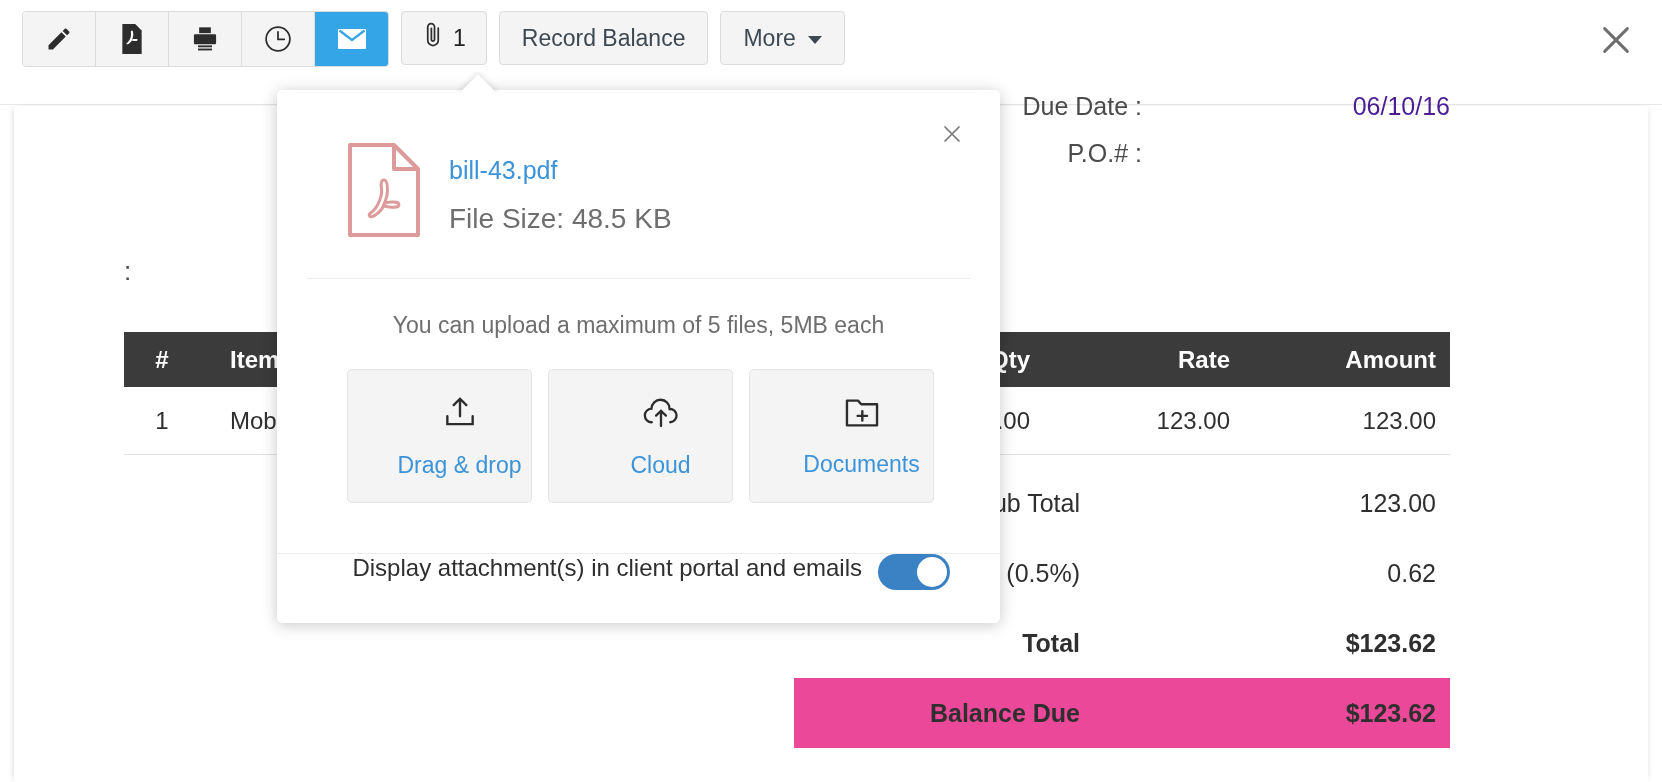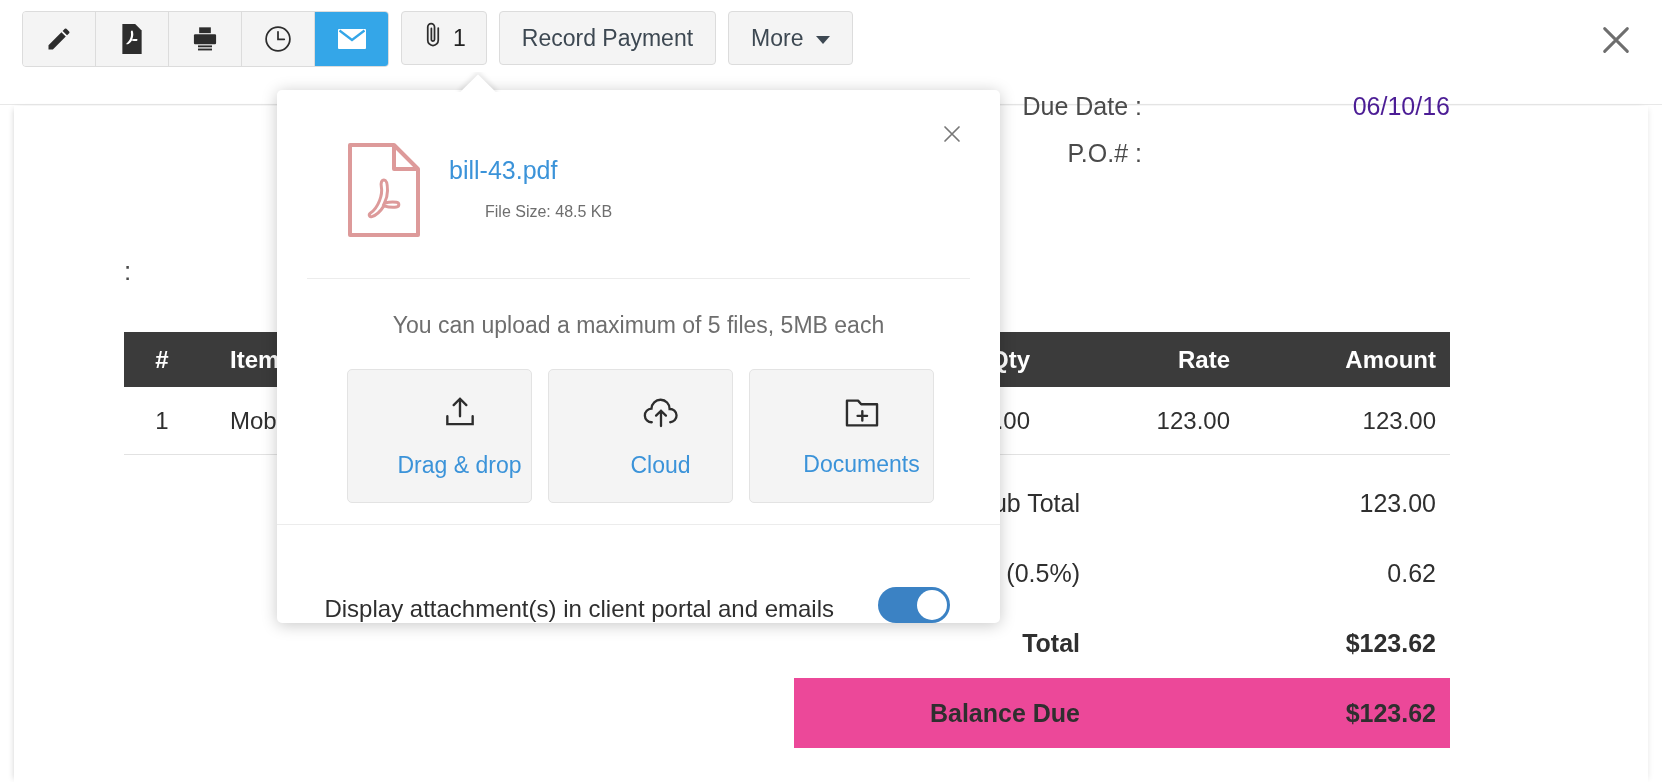--- a/index.html
+++ b/index.html
@@ -117,43 +117,43 @@
   }
 
   .pop-close {
     position: absolute; right: 32px; top: 30px; width: 32px; height: 32px;
     display: flex; align-items: center; justify-content: center; cursor: pointer;
   }
 
   .file-row { position: absolute; left: 70px; top: 52px; display: flex; gap: 28px; align-items: flex-start; }
   .file-meta { padding-top: 14px; }
   .file-name { font-size: 25px; color: #3b93d9; cursor: pointer; }
-  .file-size { font-size: 16px; color: #6e6e6e; margin-top: 18px; margin-left: 36px; }
+  .file-size { font-size: 28px; color: #6e6e6e; margin-top: 18px; }
 
   .pop-divider { position: absolute; left: 30px; top: 188px; width: 663px; height: 1px; background: #ececec; }
 
   .upload-hint {
     position: absolute; left: 0; top: 222px; width: 723px; text-align: center;
     font-size: 23px; color: #6e6e6e;
   }
 
   .upload-btns { position: absolute; left: 70px; top: 279px; display: flex; gap: 16px; }
   .up-btn {
     width: 185px; height: 134px;
     background: #f4f4f4; border: 1px solid #e3e3e3; border-radius: 5px;
     display: flex; flex-direction: column; align-items: center; justify-content: center;
     gap: 16px; cursor: pointer; padding-left: 40px;
   }
   .up-label { font-size: 23px; color: #3b93d9; }
 
   .pop-footer {
-    position: absolute; left: 0; bottom: 0; width: 723px; height: 99px;
+    position: absolute; left: 0; bottom: 0; width: 723px; height: 70px;
     border-top: 1px solid #ececec;
-    display: flex; align-items: flex-end; justify-content: flex-end;
-    padding-right: 50px; gap: 44px;
+    display: flex; align-items: flex-start; justify-content: flex-end;
+    padding-right: 50px; gap: 16px;
   }
   .footer-label { font-size: 24px; color: #2f2f2f; }
   .toggle {
     width: 72px; height: 36px; border-radius: 18px; background: #3b82c4;
     position: relative; cursor: pointer; flex: none;
   }
   .toggle .knob {
     position: absolute; right: 3px; top: 3px; width: 30px; height: 30px;
     border-radius: 50%; background: #ffffff;
   }
@@ -213,21 +213,21 @@
       <div class="tb-btn attach">
         <span>
           <svg width="22" height="28" viewBox="0 0 18 24">
               <path d="M13.5 6v10.5a4.5 4.5 0 01-9 0V5.2a2.9 2.9 0 015.8 0v10.6a1.35 1.35 0 01-2.7 0V6.4" fill="none" stroke="#2d2d2d" stroke-width="1.5" stroke-linecap="round"></path>
             </svg>
         </span>
         <span class="attach-count">1</span>
       </div>
 
       <div class="tb-btn">
-        <span>Record Payment</span>
+        <span>Record Balance</span>
       </div>
 
       <div class="tb-btn">
         <span>More</span>
         <span class="caret"></span>
       </div>
     </div>
 
     <div class="close-x">
       <span>

